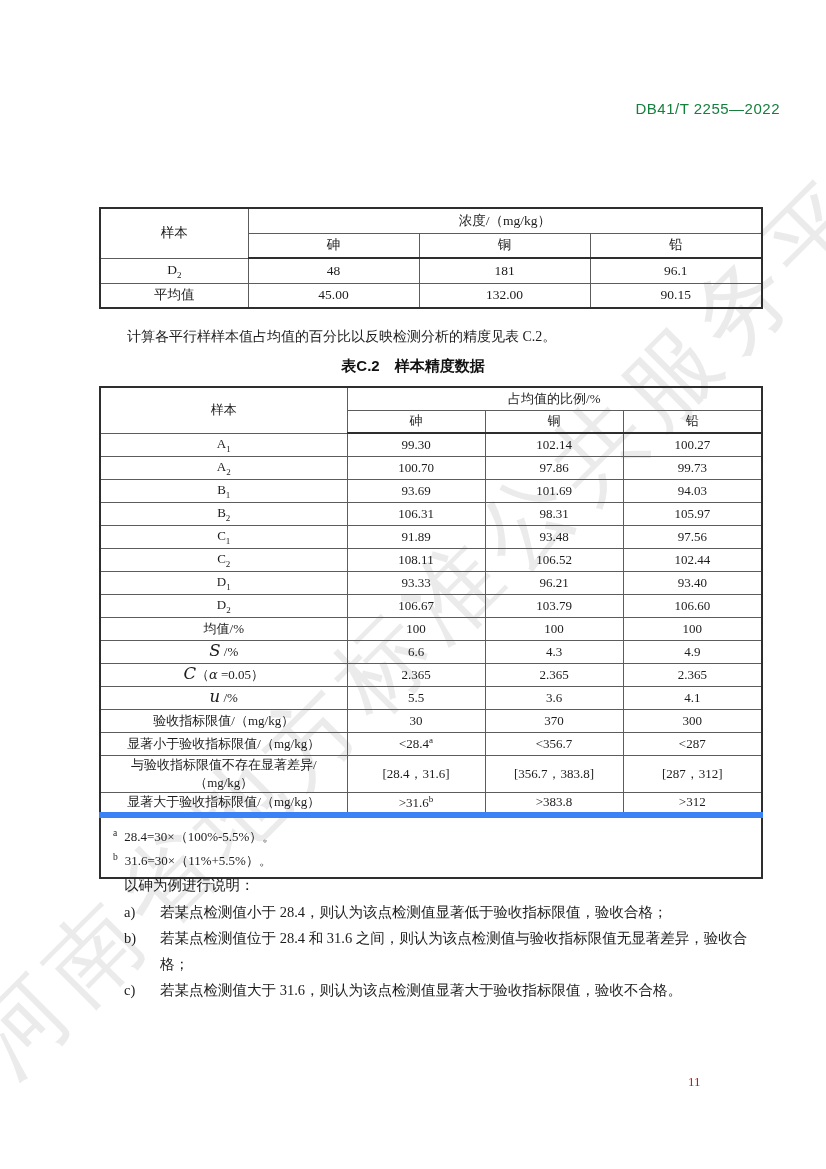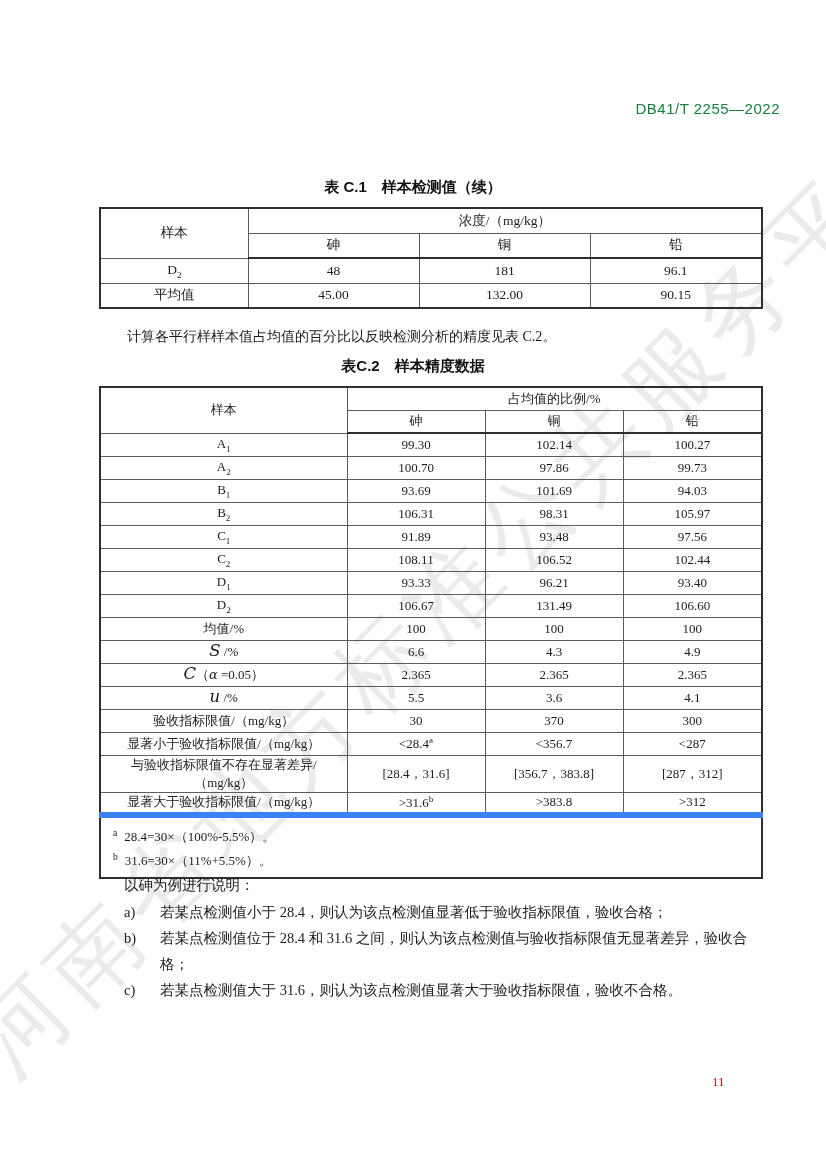--- a/index.html
+++ b/index.html
@@ -55,32 +55,31 @@
   .fn-line sup { margin-right:7px; font-size:9.5px; }
   .para {
     position:absolute; left:99px; top:326px; width:664px;
     font-size:14px; text-indent:2em; line-height:1.5;
   }
   .notes { position:absolute; left:124px; top:860px; width:648px; font-size:14.5px; }
   .notes-intro { line-height:26px; margin-bottom:1px;margin-top:12px; }
   .note-item { display:flex; line-height:26px; }
   .nlab { width:36px; flex:none; }
   .ntext { flex:1; }
-  .pageno { position:absolute; left:712px; top:1074px; font-size:13px; color:#b91c1c; }
+  .pageno { position:absolute; left:688px; top:1074px; font-size:13px; color:#b91c1c; }
 </style>
 </head>
 <body>
 
 <div class="page">
 
   <div class="watermark">河南省地方标准公共服务平台</div>
 
   <div class="doc-header">DB41/T 2255—2022</div>
 
-  <div class="tbl-title t1">表 C.1　样本检测值（续）</div>
 
   <table class="tc1">
     <colgroup>
       <col style="width:148px">
         <col style="width:171px">
         <col style="width:171px">
         <col style="width:172px">
     </colgroup>
     <thead>
       <tr>
@@ -170,21 +169,21 @@
         </tr>
         <tr>
           <td><span>D</span><sub>1</sub></td>
           <td>93.33</td>
           <td>96.21</td>
           <td>93.40</td>
         </tr>
         <tr>
           <td><span>D</span><sub>2</sub></td>
           <td>106.67</td>
-          <td>131.49</td>
+          <td>103.79</td>
           <td>106.60</td>
         </tr>
         <tr>
           <td>均值/%</td>
           <td>100</td>
           <td>100</td>
           <td>100</td>
         </tr>
         <tr>
           <td><span class="it big">S</span><span> /%</span></td>

